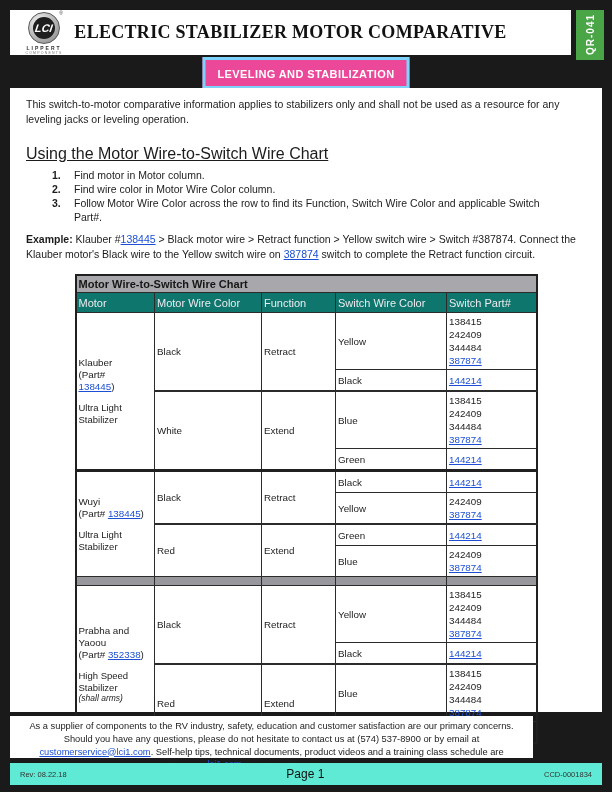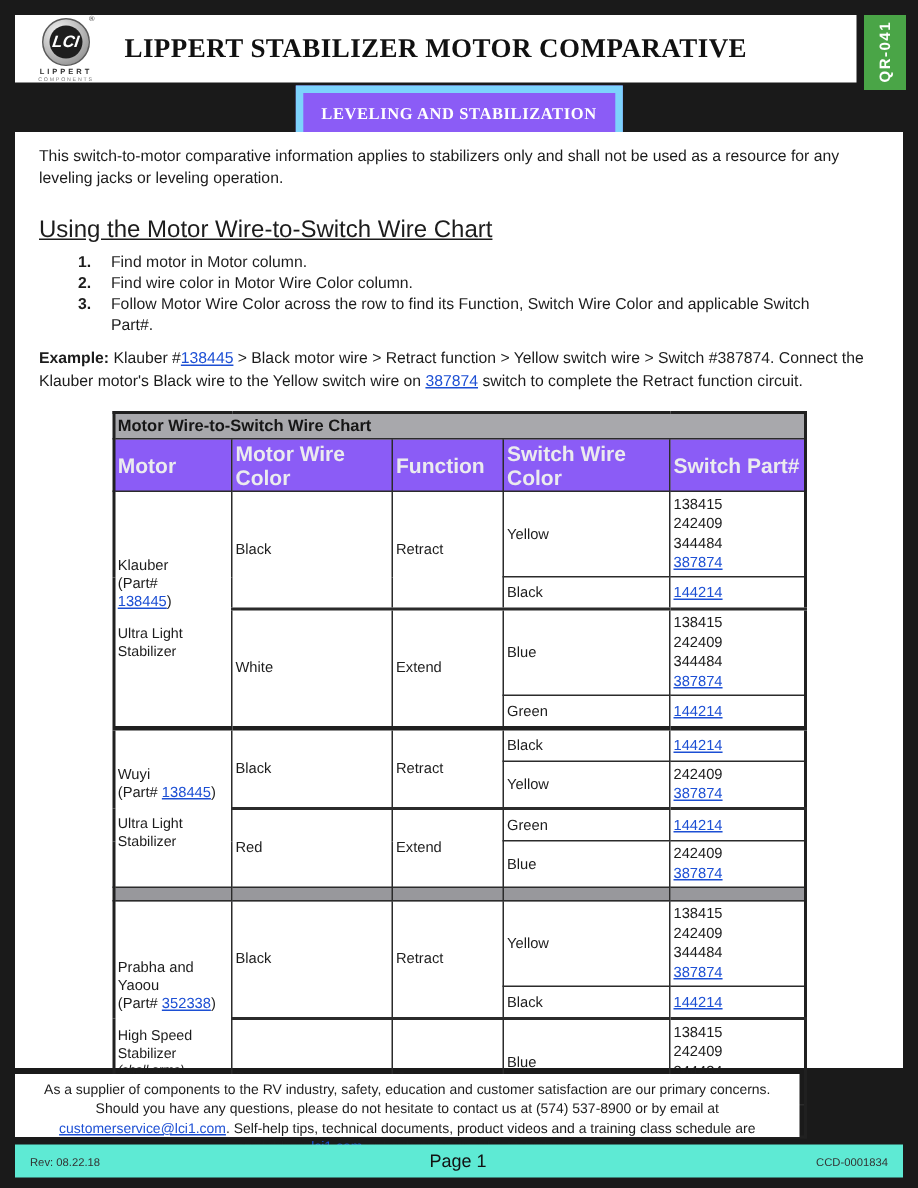--- a/index.html
+++ b/index.html
@@ -22,21 +22,21 @@
   .logo-reg{position:absolute;right:-4px;top:-3px;font-size:5px;color:#444;}
   .logo-line1{margin-top:1px;font-size:5px;letter-spacing:2px;color:#2e2e2e;font-weight:bold;}
   .logo-line2{font-size:3.5px;letter-spacing:1.2px;color:#777;}
 
   .qr-tab{position:absolute;left:576px;top:10px;width:28px;height:50px;background:#4aa547;
           display:flex;align-items:center;justify-content:center;}
   .qr-tab span{writing-mode:vertical-rl;transform:rotate(180deg);color:#fff;font-weight:bold;
                font-size:10px;letter-spacing:1px;}
 
   .banner{position:absolute;top:57px;left:50%;transform:translateX(-50%);
-          background:#8b5cf6;border:5px solid #7dd3fc;padding:4px 12px;font-family:Liberation Serif, serif;}
+          background:#ec4899;border:3px solid #7dd3fc;padding:4px 12px;}
   .banner span{color:#fff;font-weight:bold;font-size:11px;letter-spacing:.4px;white-space:nowrap;}
 
   
   .content{position:absolute;left:10px;top:88px;width:592px;height:624px;background:#ffffff;
            box-sizing:border-box;padding:9px 16px 0 16px;color:#1c1c1c;}
   .intro{font-size:10.5px;line-height:1.42;}
   .guide-heading{margin-top:18px;font-size:16px;text-decoration:underline;}
   .steps{margin-top:6px;}
   .step{display:flex;font-size:10.5px;line-height:1.33;}
   .step-num{width:22px;margin-left:26px;font-weight:bold;flex:none;}
@@ -46,21 +46,21 @@
   .plink{color:#1c4fd4;text-decoration:underline;cursor:pointer;margin-top:40px;}
 
   
   table.wire-chart{border-collapse:collapse;margin:13px auto 0 auto;width:461px;table-layout:fixed;
                    border:2px solid #202020;font-size:9.8px;color:#1c1c1c;}
   .wire-chart col.c1{width:79px;}.wire-chart col.c2{width:107px;}.wire-chart col.c3{width:74px;}
   .wire-chart col.c4{width:111px;}.wire-chart col.c5{width:90px;}
   .wire-chart td,.wire-chart th{border:1px solid #2b2b2b;text-align:left;vertical-align:middle;
                                  padding:1px 2px;}
   .t-title{background:#a8a8ac;font-weight:bold;font-size:11px;color:#161616;height:14px;}
-  .t-head th{background:#8b5cf6;color:#ebebee;font-weight:bold;font-size:14px;height:17px;}
+  .t-head th{background:#0f766e;color:#ebebee;font-weight:normal;font-size:11px;height:17px;}
   tr.sect-start td{border-top:3px solid #202020;}
   tr.grp-start td{border-top:2px solid #2b2b2b;}
   td.c-parts{padding:2px 2px;}
   .pline{line-height:13px;}
   .r-short td{height:16px;}
   .m-name{line-height:12px;}
   .m-part{line-height:12px;}
   .m-sub{margin-top:9px;line-height:11.5px;font-size:9.5px;}
   .m-sub2{font-style:italic;font-size:8.5px;line-height:10px;}
   tr.spacer td{height:8px;background:#98989c;padding:0;}
@@ -74,21 +74,21 @@
               padding:0 10px;}
   .bb-small{font-size:7.5px;color:#333;}
   .bb-page{font-size:12px;color:#111;}
 </style>
 </head>
 <body>
 
 <div class="page">
 
   <div class="header-box">
-    <div class="page-title">LIPPERT STABILIZER MOTOR COMPARATIVE</div>
+    <div class="page-title">ELECTRIC STABILIZER MOTOR COMPARATIVE</div>
     <div class="logo">
       <div class="logo-circle">
         <div class="logo-inner">
           <span class="logo-initials">LCI</span>
         </div>
         <span class="logo-reg">®</span>
       </div>
       <div class="logo-line1">LIPPERT</div>
       <div class="logo-line2">COMPONENTS</div>
     </div>

